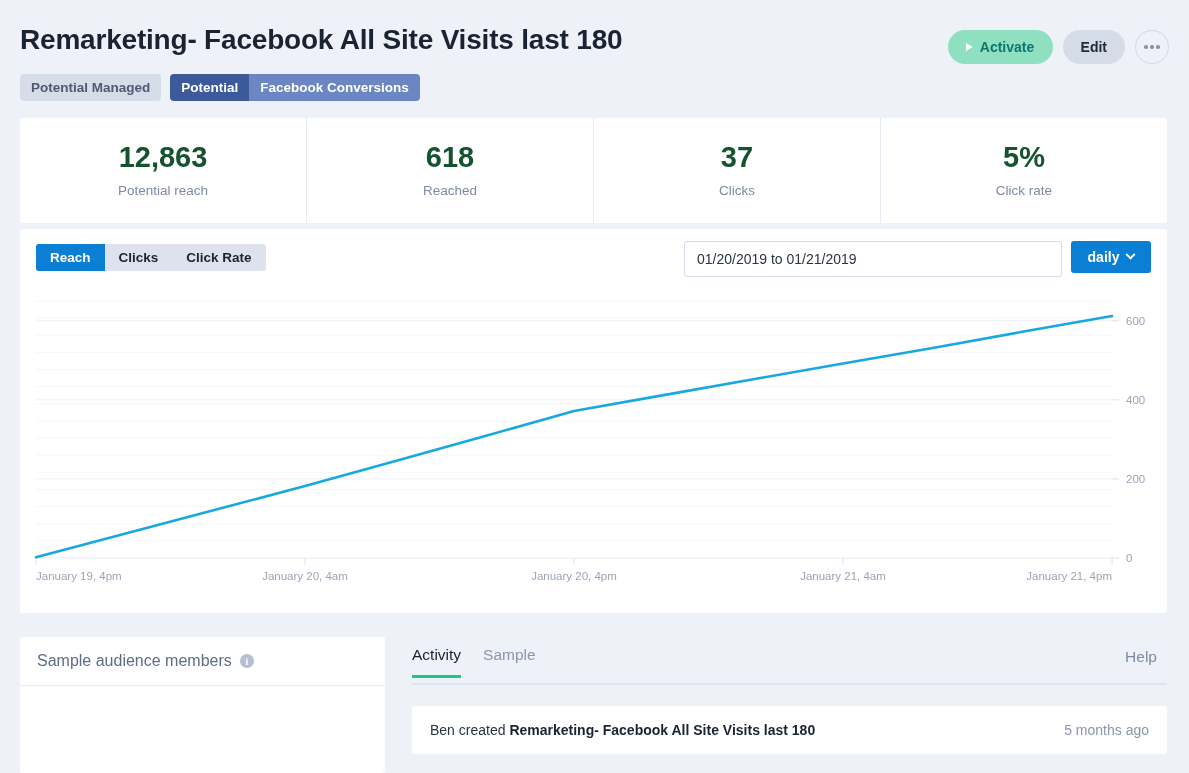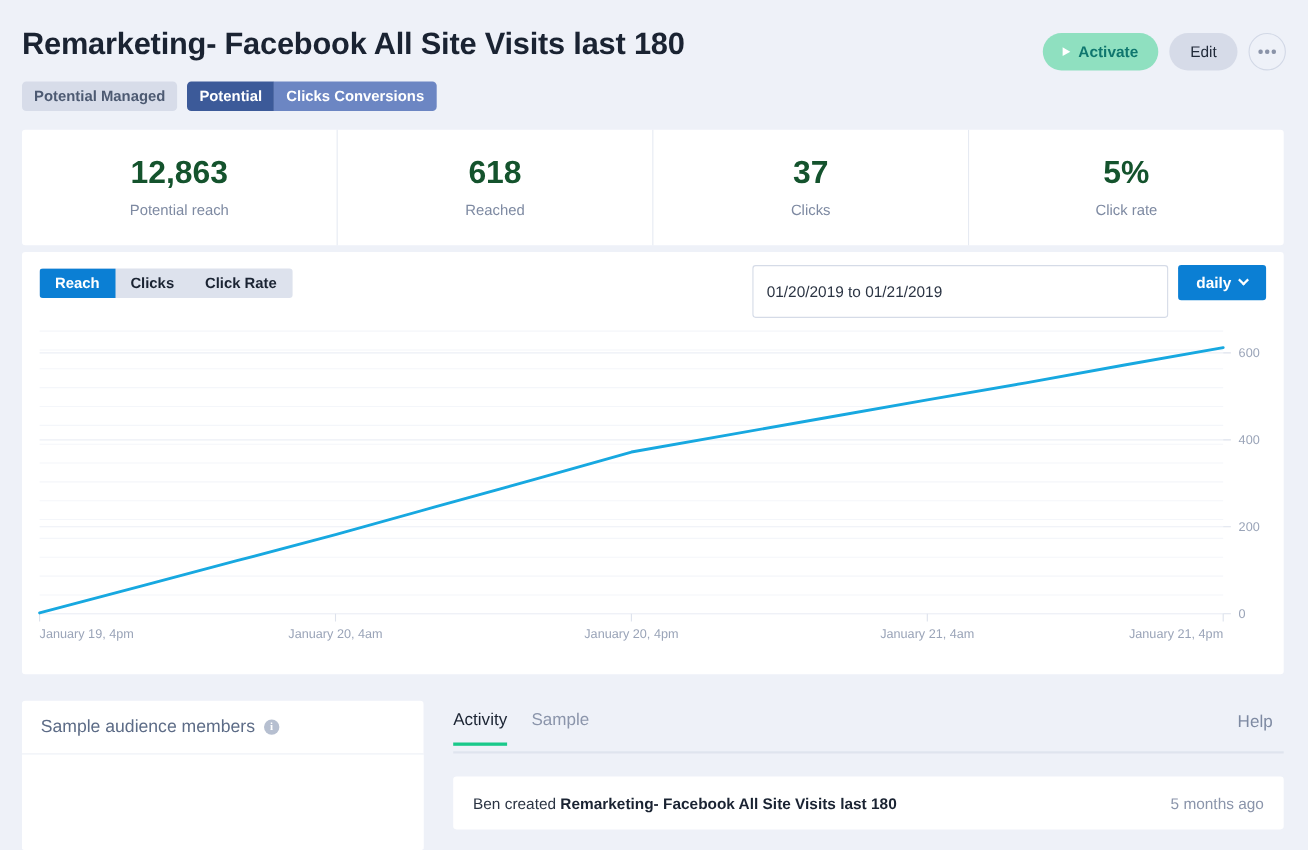--- a/index.html
+++ b/index.html
@@ -49,21 +49,21 @@
   .play-tri {
     width: 0; height: 0;
     border-left: 7px solid #ffffff;
     border-top: 4.5px solid transparent;
     border-bottom: 4.5px solid transparent;
   }
   .btn-edit {
     height: 34px; min-width: 62px; padding: 4px 18px;
     background: #d6dbe8; color: #222b3a;
     border: none; border-radius: 17px;
-    font-size: 14px; font-weight: normal;
+    font-size: 14px; font-weight: bold;
     font-family: "Liberation Sans", sans-serif;
     display: flex; align-items: center; justify-content: center;
     cursor: pointer;
   }
   .btn-more {
     width: 34px; height: 34px; border-radius: 50%;
     background: transparent; border: 1px solid #d2d8e6;
     display: flex; align-items: center; justify-content: center; gap: 2.5px;
     cursor: pointer; padding: 0;
   }
@@ -100,21 +100,21 @@
   }
   .metric-tab {
     height: 27px; line-height: 27px; padding: 0 14px;
     font-size: 13.5px; font-weight: bold; color: #1a2332;
     cursor: pointer; white-space: nowrap;
   }
   .metric-tab.active { background: #0b7fd4; color: #ffffff; }
 
   .date-range {
     position: absolute; right: 105px; top: 12px;
-    width: 378px; height: 48px;
+    width: 378px; height: 36px;
     background: #ffffff; border: 1px solid #d5dbe7; border-radius: 3px;
     padding: 0 12px; font-size: 14px; color: #2b3443;
     font-family: "Liberation Sans", sans-serif;
     line-height: 30px;
   }
   .interval-select {
     position: absolute; right: 16px; top: 12px;
     height: 32px; min-width: 80px; padding: 12px 12px;
     background: #0b7fd4; color: #ffffff; border: none; border-radius: 3px;
     font-size: 14px; font-weight: bold;
@@ -184,21 +184,21 @@
 
 <div class="page">
 
   <div class="header">
     <div class="page-title">Remarketing- Facebook All Site Visits last 180</div>
 
     <div class="badges">
       <span class="badge badge-managed">Potential Managed</span>
       <span class="badge-group">
         <span class="badge badge-fb">Potential</span>
-        <span class="badge badge-oc">Clicks Conversions</span>
+        <span class="badge badge-oc">Facebook Conversions</span>
       </span>
     </div>
 
     <div class="header-actions">
       <button class="btn-activate">
         <span class="play-tri"></span>
         <span>Activate</span>
       </button>
       <button class="btn-edit">
         <span>Edit</span>

